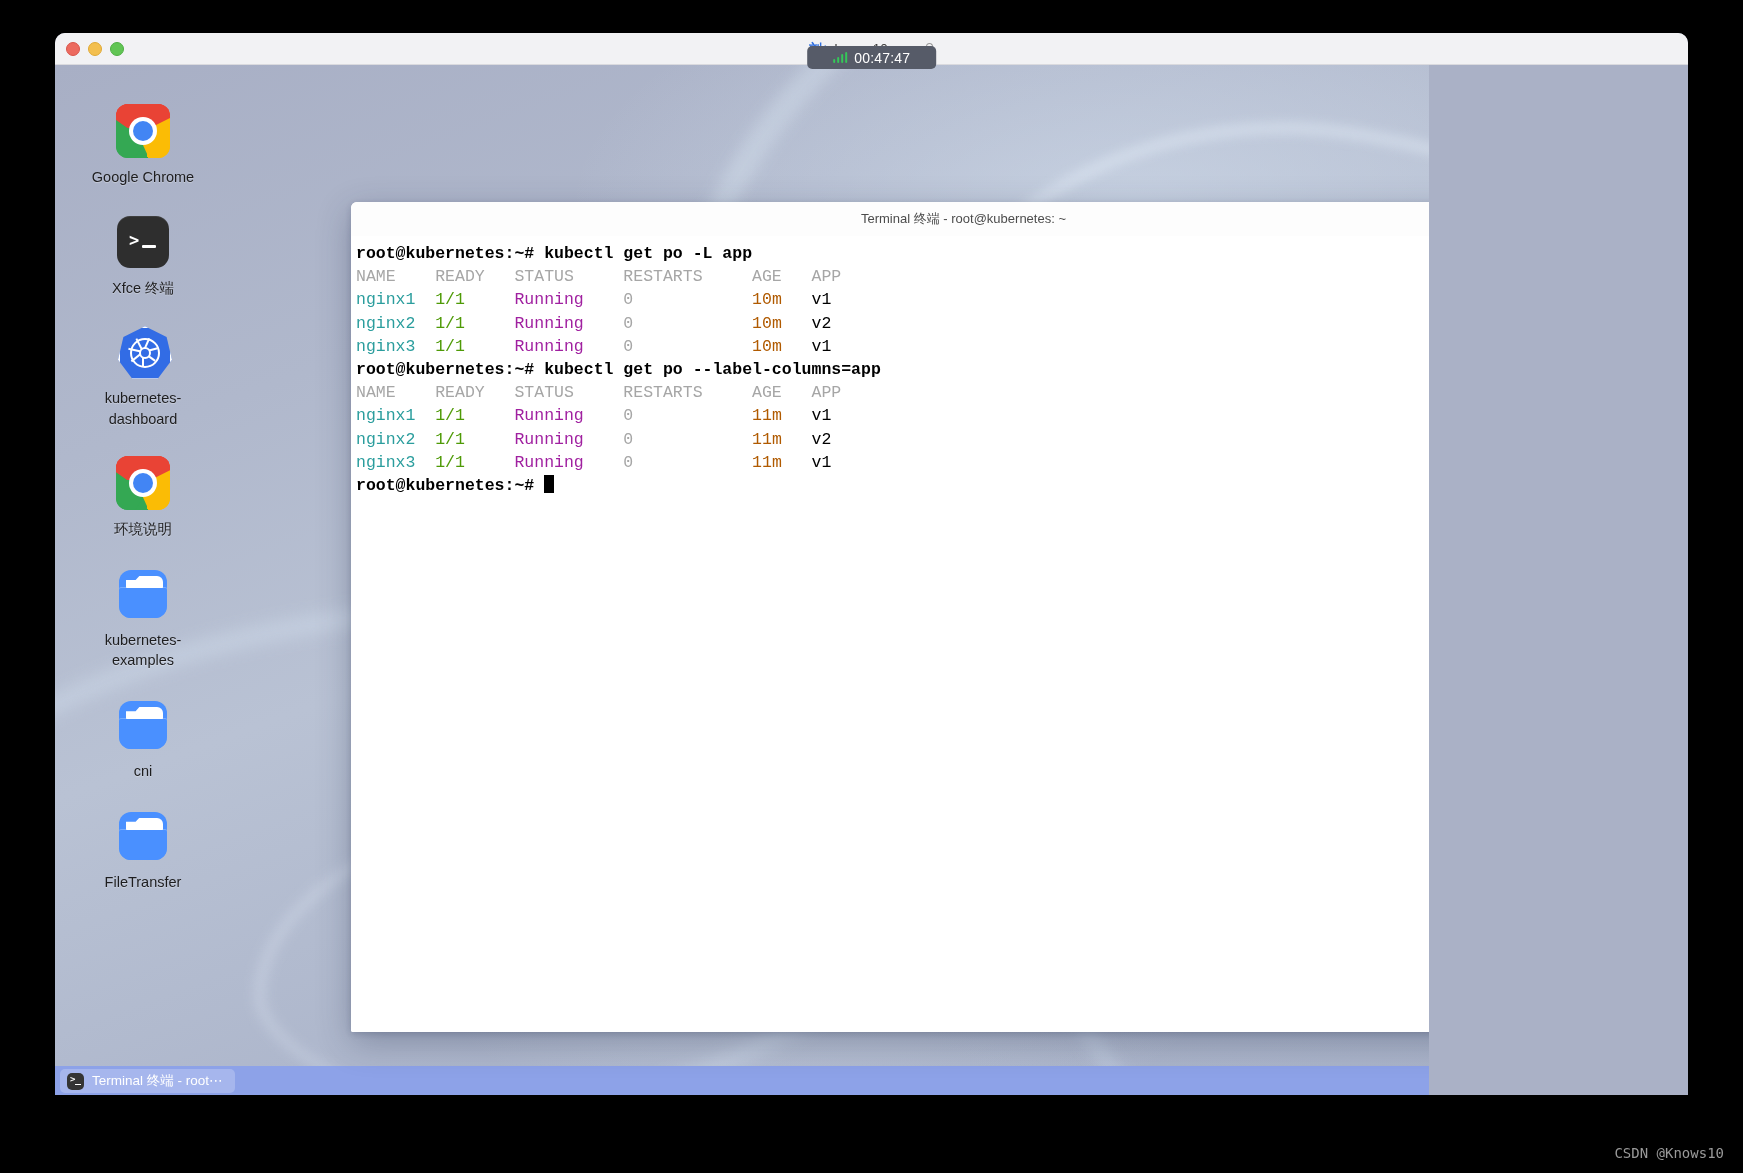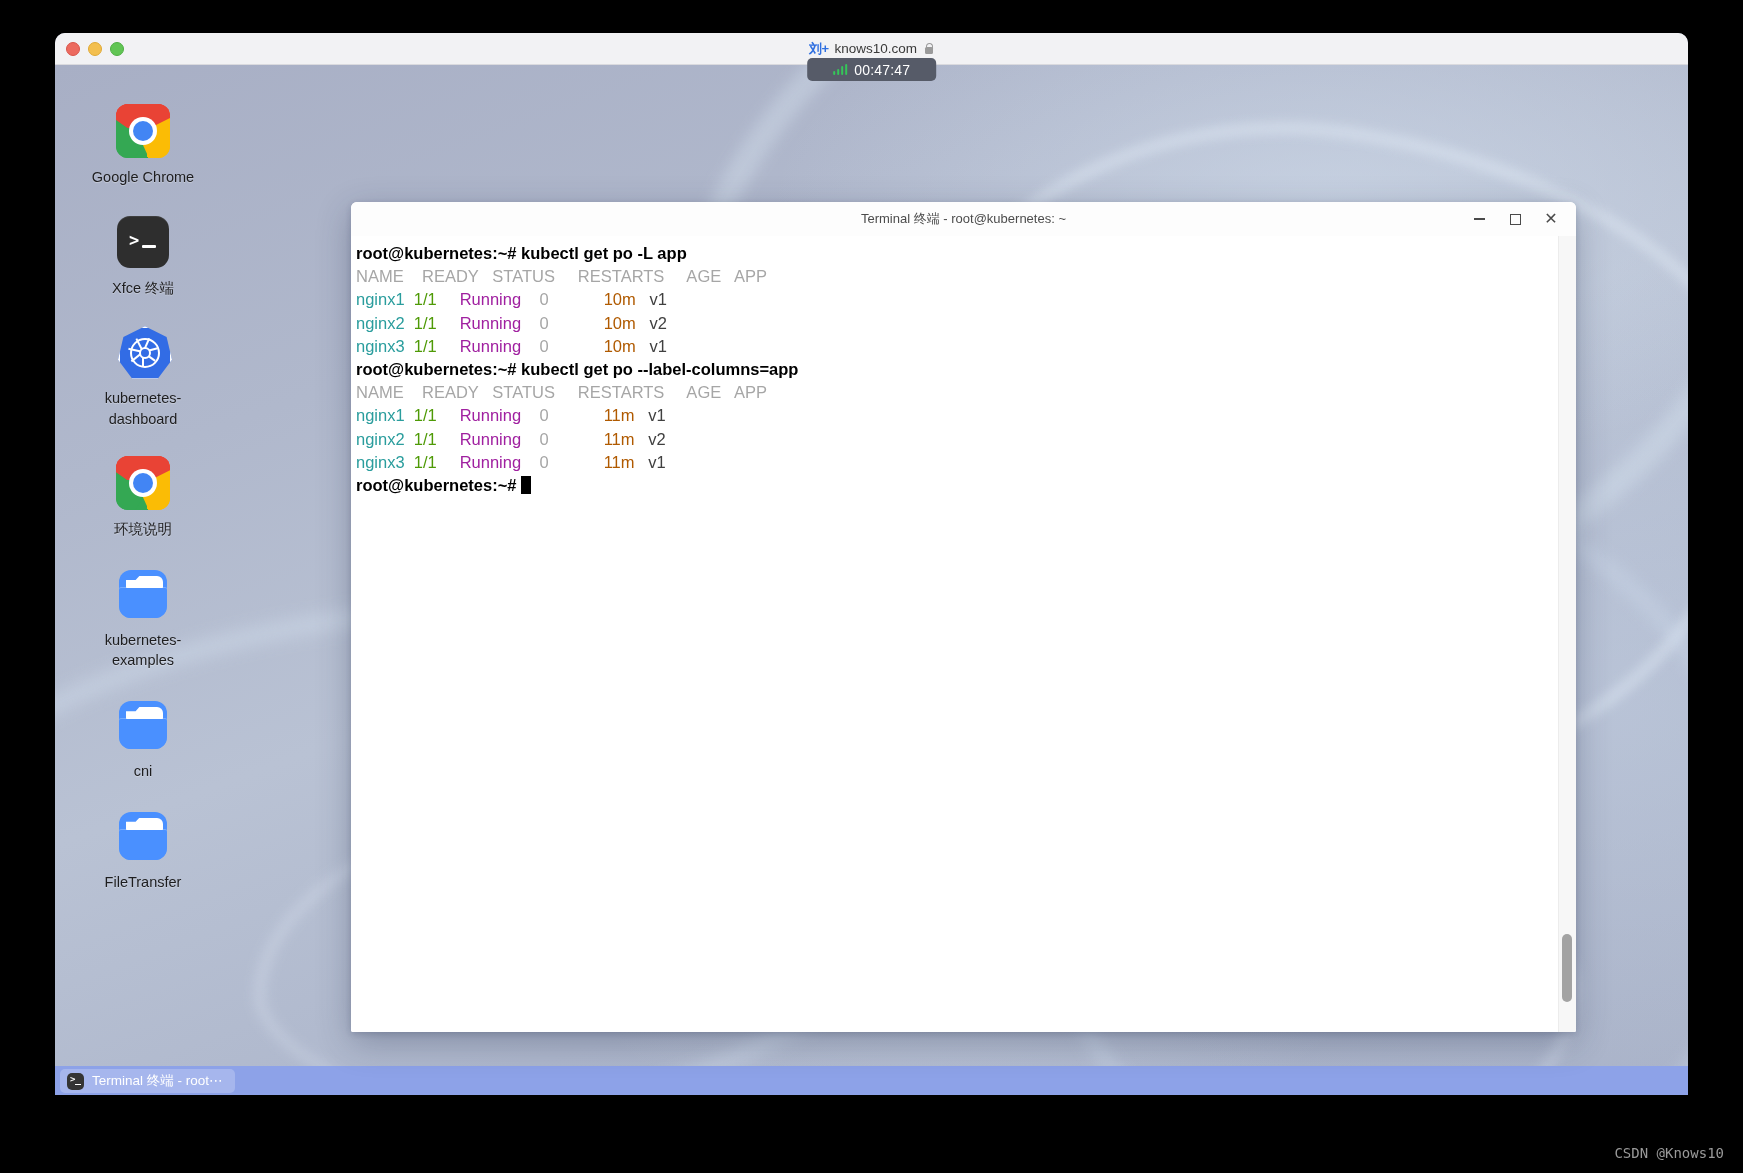--- a/index.html
+++ b/index.html
@@ -94,21 +94,21 @@
     left: 3px; top: 1px;
     width: 5px; height: 6px;
     border: 1.8px solid #9a9a9a;
     border-bottom: none;
     border-radius: 4px 4px 0 0;
   }
 
   
   .desktop {
     position: relative;
-    width: 1633px;
+    width: 1374px;
     height: 1031px;
     background:
       radial-gradient(ellipse 900px 420px at 78% 14%, rgba(214,226,240,0.55), rgba(214,226,240,0) 62%),
       radial-gradient(ellipse 780px 560px at 56% 74%, rgba(226,236,246,0.45), rgba(226,236,246,0) 60%),
       radial-gradient(ellipse 1000px 700px at 95% 62%, rgba(196,208,226,0.5), rgba(196,208,226,0) 65%),
       linear-gradient(160deg, #a8afc5 0%, #b0b8cc 26%, #b9c2d4 48%, #aeb7cc 72%, #a7b0c6 100%);
     overflow: hidden;
   }
   
   .wisp {
@@ -265,21 +265,21 @@
   }
   .task-btn .tb-label {
     font-size: 13.5px; color: #ffffff; white-space: nowrap;
   }
 
   
   .time-badge {
     position: absolute;
     left: 50%;
     transform: translateX(-50%);
-    top: 58px;
+    top: 46px;
     height: 23px;
     display: flex; align-items: center; gap: 7px;
     background: #565b68;
     border-radius: 5px;
     padding: 0 26px;
     z-index: 40;
   }
   .sig-bars { display: flex; align-items: flex-end; gap: 1.5px; height: 11px; }
   .sig-bars i { display:block; width: 2.5px; background: #35c759; border-radius: 1px; }
   .sig-bars i:nth-child(1){ height: 4px; }
@@ -350,37 +350,37 @@
   .term-body {
     position: relative;
     flex: 1;
     background: #ffffff;
     overflow: hidden;
     display: flex;
   }
   .term-screen {
     flex: 1;
     padding: 6px 0 0 5px;
-    font-family: Liberation Sans, sans-serif;
+    font-family: Liberation Mono, monospace;
     font-size: 16.5px;
     line-height: 23.2px;
     white-space: pre;
     overflow: hidden;
   }
   .term-line { height: 23.2px; }
 
   
   .c-prompt { color: #000000; font-weight: bold; }
   .c-hdr    { color: #a6a6a6; margin-top: 36px; }
   .c-name   { color: #2a9d9d; margin-top: 28px; }
   .c-ready  { color: #4e9a06; }
   .c-status { color: #a020a0; }
   .c-rest   { color: #a6a6a6; }
   .c-age    { color: #b05a00; }
-  .c-app    { color: #404040; }
+  .c-app    { color: #000000; }
   .cursor-blk {
     display: inline-block;
     width: 10px; height: 18px;
     background: #000;
     vertical-align: -3px;
   }
 
   .term-scroll-track {
     width: 17px;
     background: #f7f7f7;

